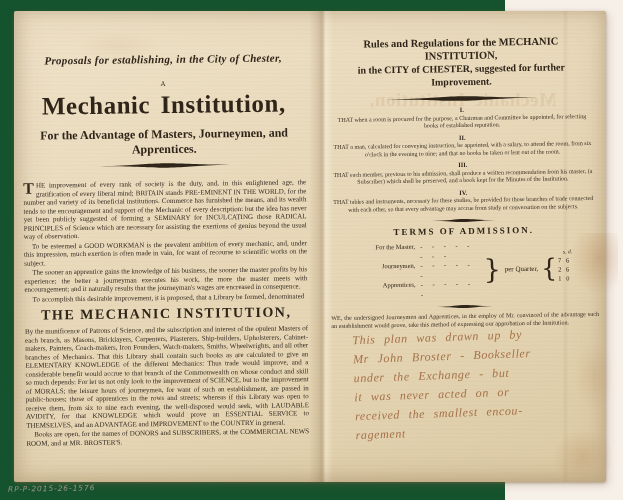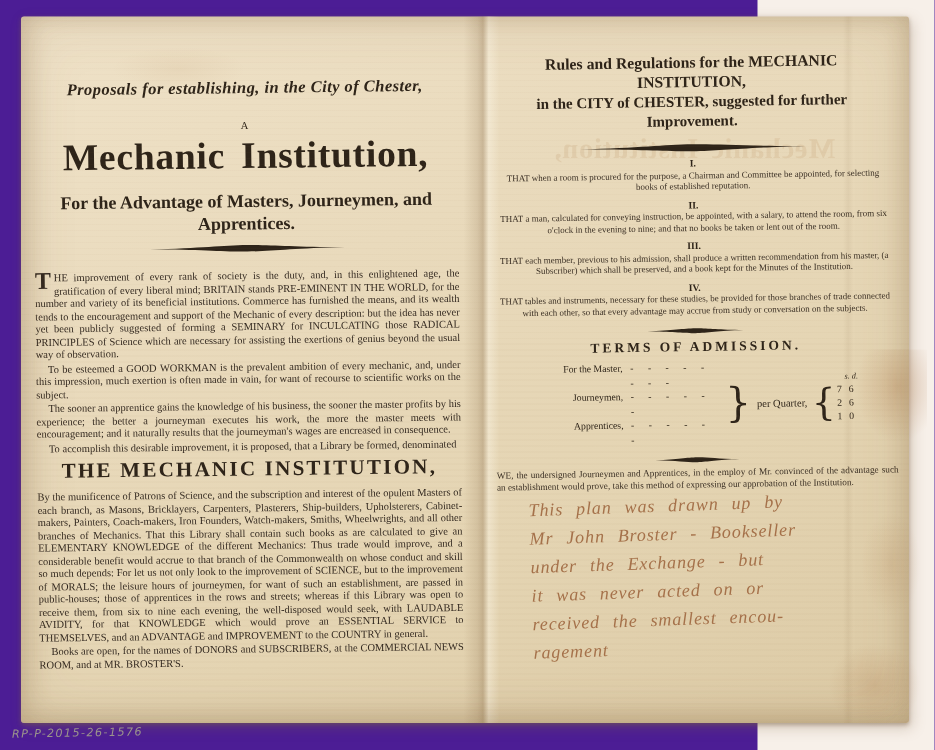--- a/index.html
+++ b/index.html
@@ -3,21 +3,21 @@
 <meta charset="utf-8">
 <style>
   * { margin:0; padding:0; box-sizing:border-box; }
   html,body { width:623px; height:500px; }
   body {
     background:#f7f0e9;
     font-family:"Liberation Serif","DejaVu Serif",serif;
     color:#2e2419;
     overflow:hidden;
   }
-  .stage { position:relative; width:505px; height:500px; background:#4c1d95; }
+  .stage { position:relative; width:505px; height:500px; background:#14532d; }
 
   .paper {
     position:absolute; left:14px; top:11px; width:592px; height:471px;
     background:linear-gradient(155deg,#efe2c8 0%,#e9dabc 35%,#e4d4b2 68%,#dccaa5 100%);
     border-radius:2px;
     box-shadow:0 1px 3px rgba(120,95,70,0.45), 2px 3px 9px rgba(130,100,70,0.28);
   }
   .paper-shade {
     position:absolute; inset:0; border-radius:2px; pointer-events:none;
     box-shadow:inset 0 0 38px rgba(125,95,55,0.16),

